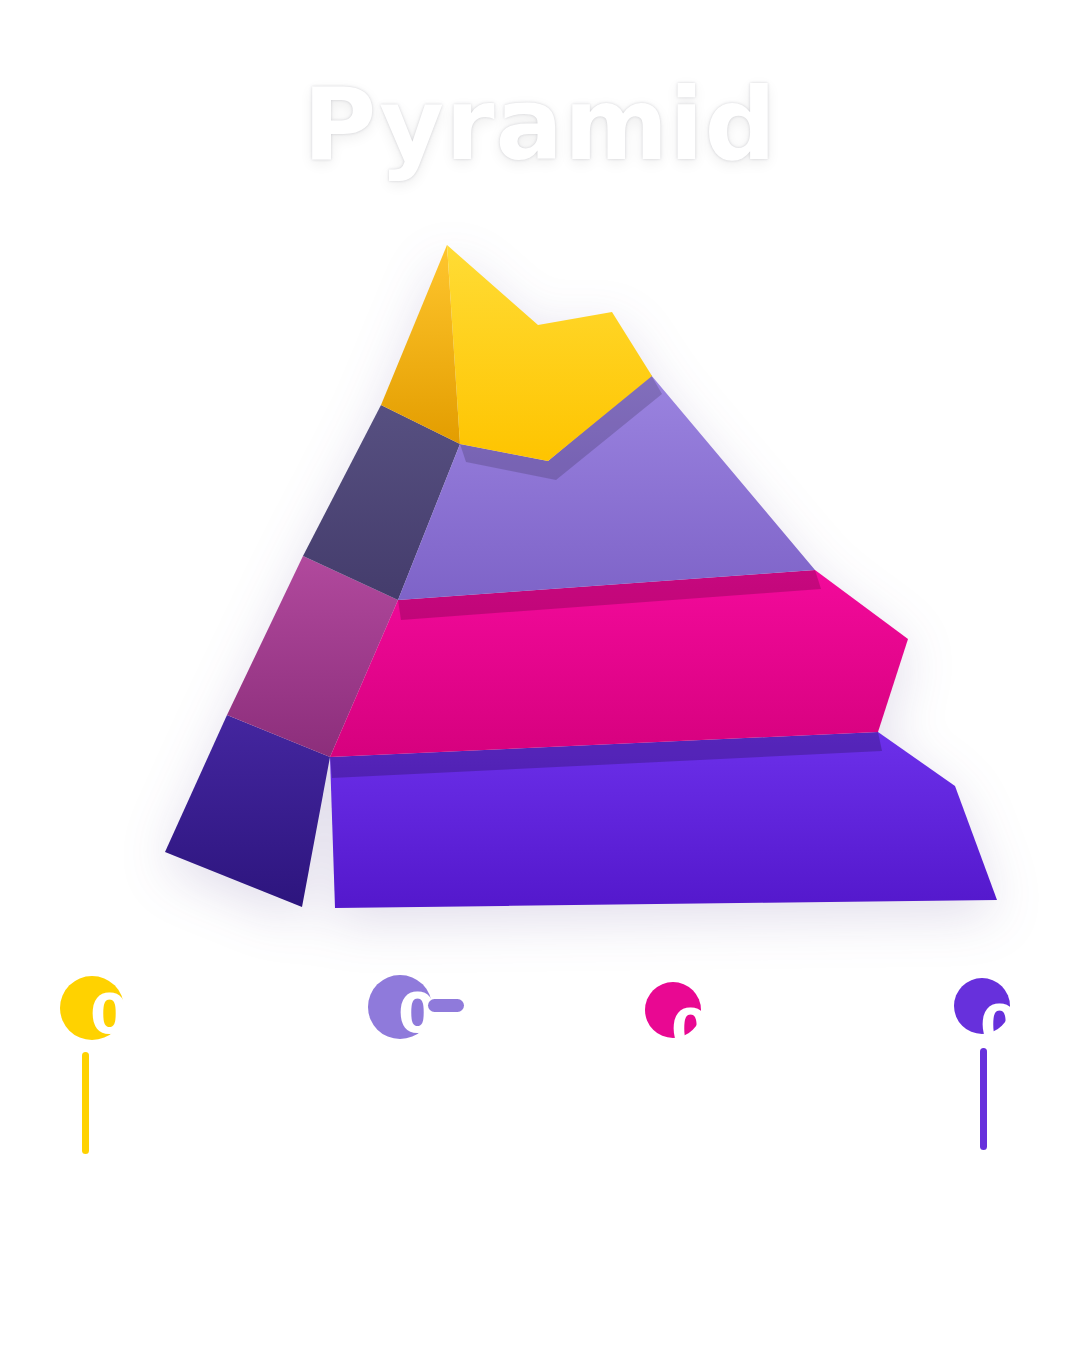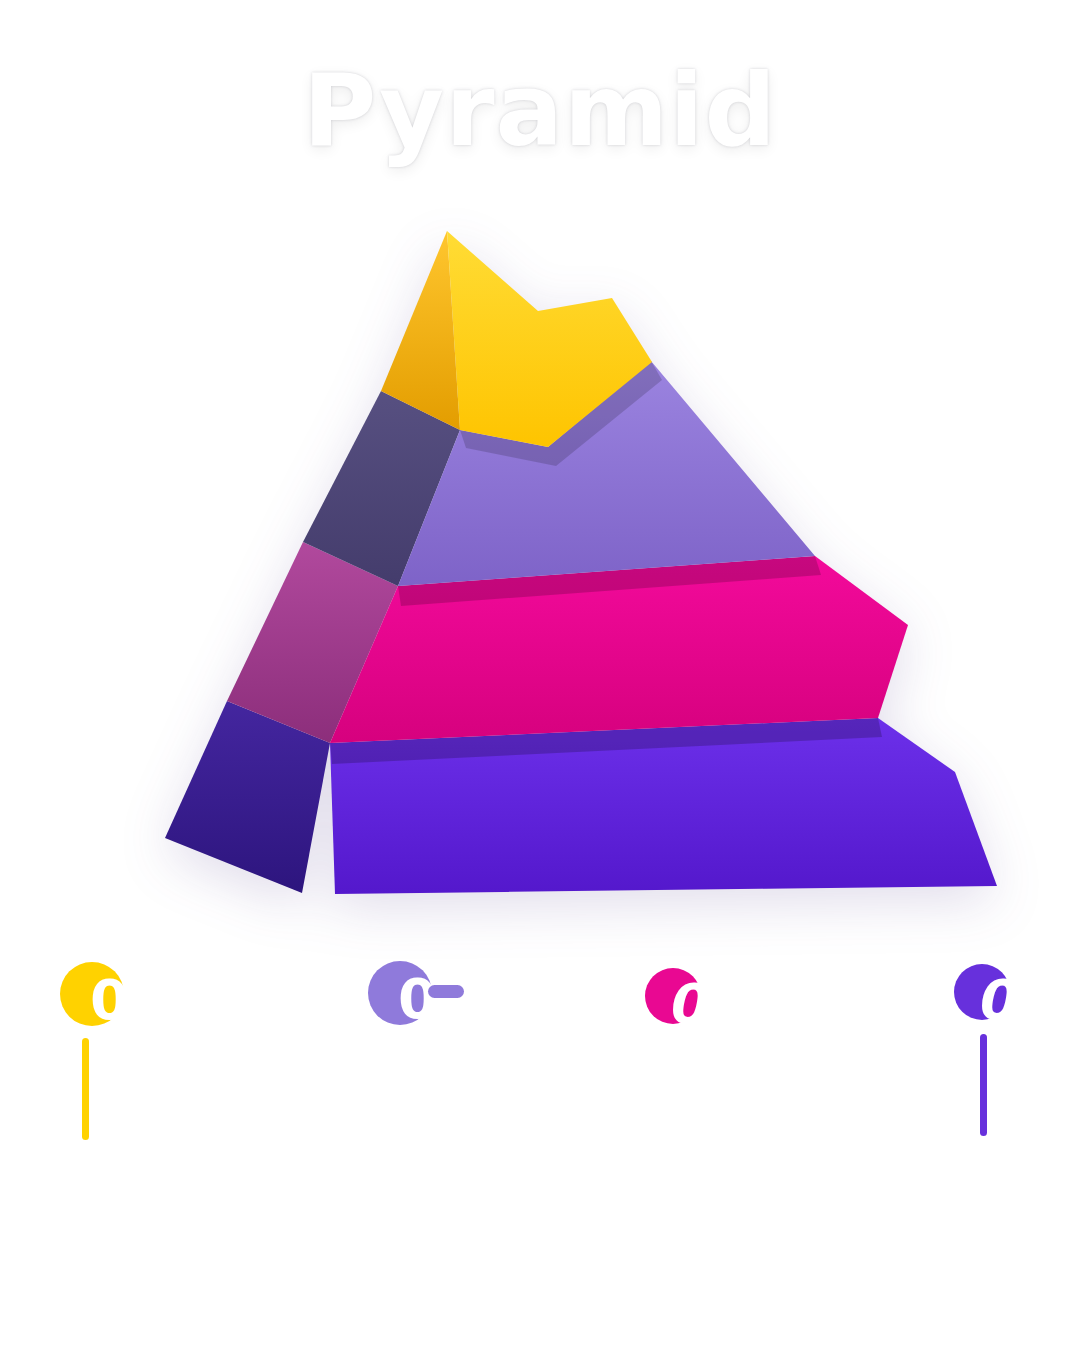--- a/index.html
+++ b/index.html
@@ -1,19 +1,19 @@
 <!DOCTYPE html>
 <html><head>
 <meta charset="utf-8">
 <style>
   html,body{margin:0;padding:0;background:#ffffff;}
   .canvas{
     position:relative;
     width:1080px;height:1255px;
-    margin:0 auto;
+    margin:14px auto;
     background:#ffffff;
     overflow:hidden;
     font-family:"DejaVu Sans","Liberation Sans",sans-serif;
   }
   .title{
     position:absolute;
     top:52px;left:0;width:100%;
     margin:0;
     text-align:center;
     font-size:100px;
@@ -36,21 +36,21 @@
   .circle-lg{width:64px;height:64px;}
   .circle-sm{width:56px;height:56px;}
   .legend-number{
     position:absolute;
     color:#ffffff;
     font-size:56px;
     font-weight:bold;
     line-height:1;
   }
   .num-lg{left:30px;top:10px;}
-  .num-sm{left:26px;top:8px;font-style:italic;}
+  .num-sm{left:26px;top:19px;}
   .connector-vertical{
     position:absolute;
     width:7px;height:102px;
     border-radius:4px;
   }
   .connector-dash{
     position:absolute;
     width:36px;height:13px;
     border-radius:7px;
   }

